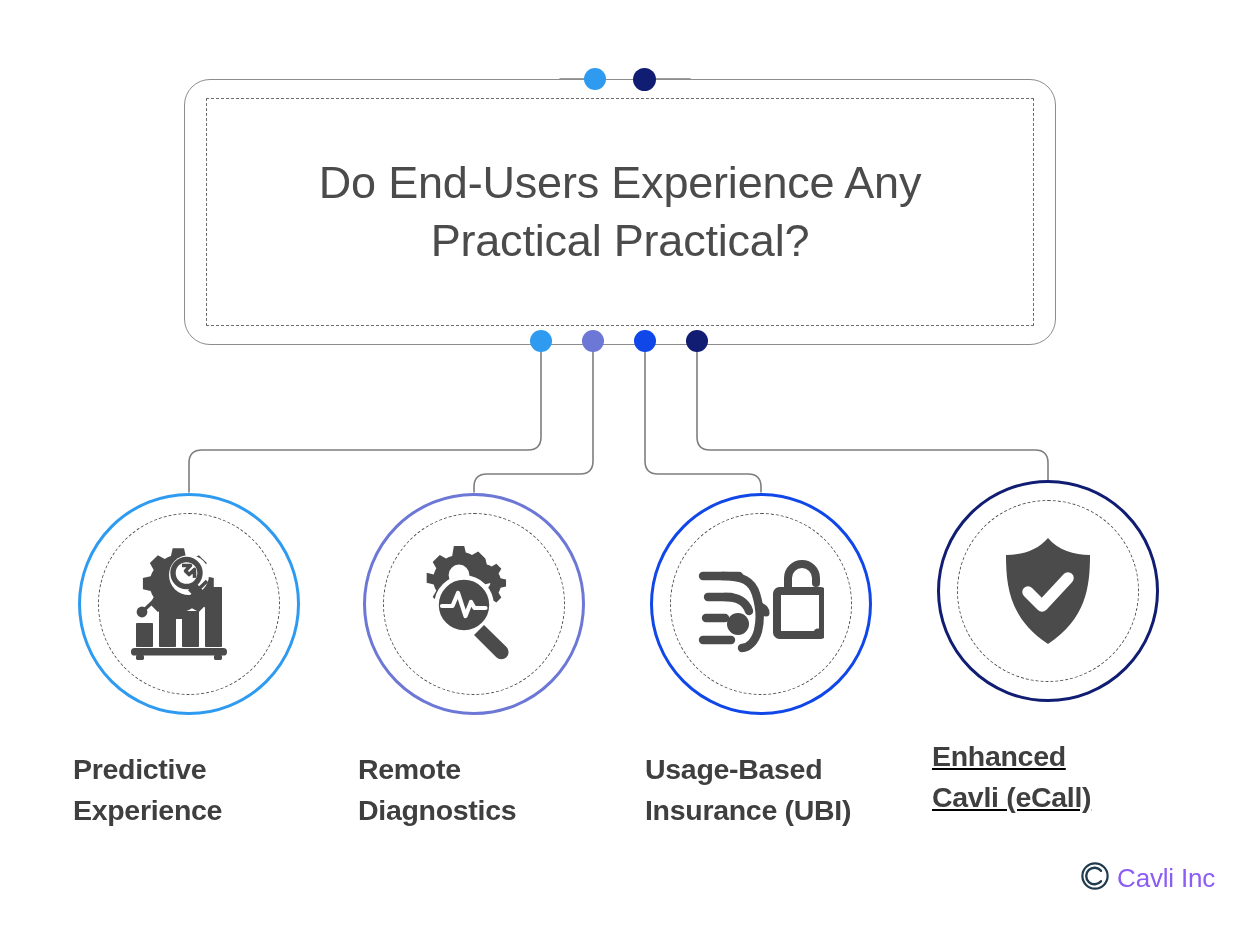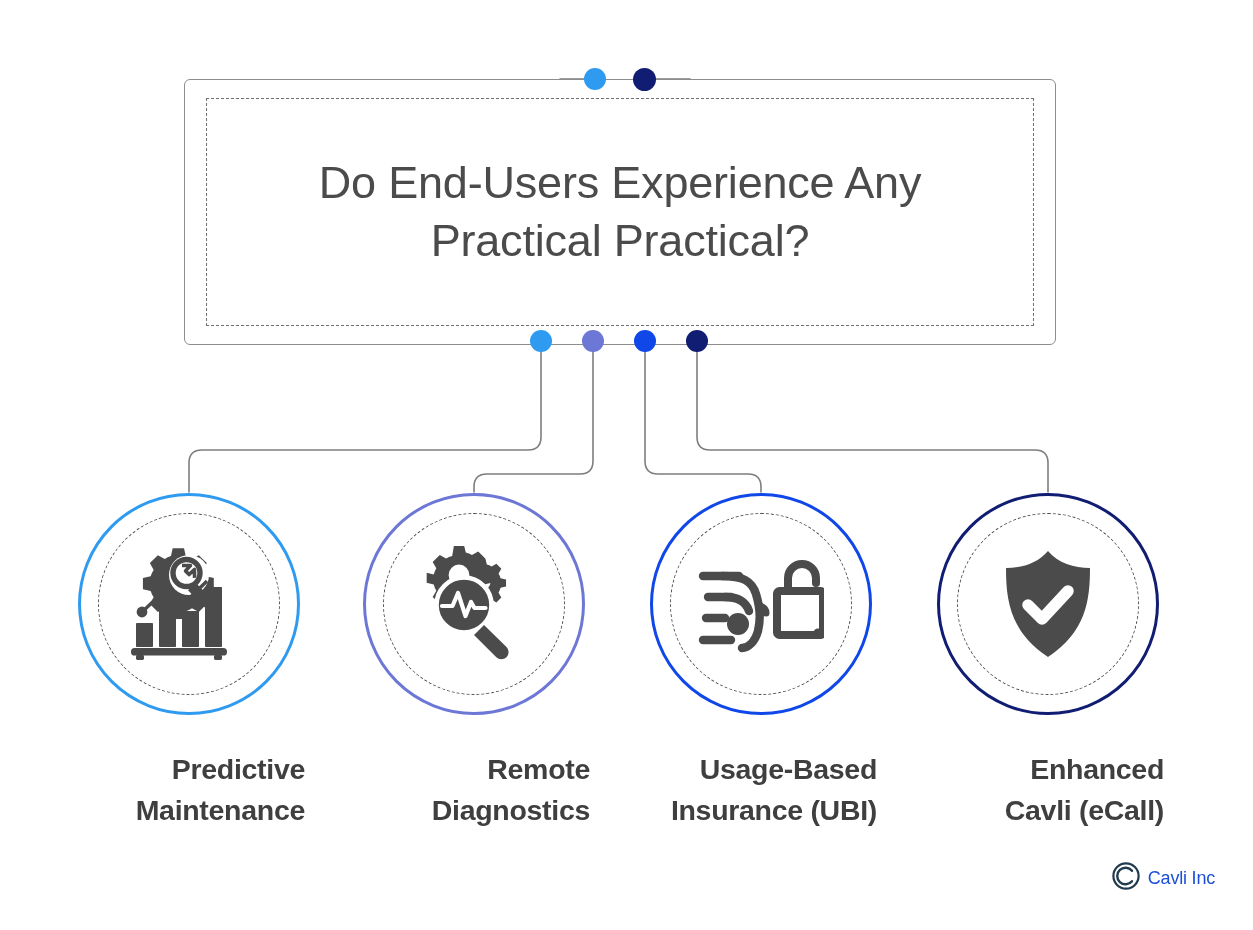--- a/index.html
+++ b/index.html
@@ -28,21 +28,21 @@
   }
 
   
   .card-outer {
     position: absolute;
     left: 184px;
     top: 79px;
     width: 872px;
     height: 266px;
     border: 1.6px solid #8d8d8d;
-    border-radius: 6px;
+    border-radius: 26px;
     box-sizing: border-box;
     background: transparent;
   }
   .card-inner {
     position: absolute;
     left: 21px;
     top: 18px;
     right: 21px;
     bottom: 18px;
     border: 1.6px dashed #6f6f6f;
@@ -66,21 +66,21 @@
   
   .dot {
     position: absolute;
     border-radius: 50%;
   }
 
   
   .node {
     position: absolute;
     width: 232px;
-    text-align: right;
+    text-align: left;
   }
   .ring {
     position: relative;
     width: 222px;
     height: 222px;
     margin: 0 auto;
     border-radius: 50%;
     box-sizing: border-box;
     background: #ffffff;
   }
@@ -117,22 +117,22 @@
   
   .brand {
     position: absolute;
     right: 38px;
     bottom: 35px;
     display: flex;
     align-items: center;
     gap: 7px;
   }
   .brand-text {
-    font-size: 18px;
-    color: #1d4ed8;
+    font-size: 26px;
+    color: #8b5cf6;
     letter-spacing: -0.2px;
   }
 </style>
 </head>
 <body>
 
 <div id="canvas">
 
   <svg id="wires" viewBox="0 0 1253 930" xmlns="http://www.w3.org/2000/svg">
     <g fill="none" stroke="#7e7e7e" stroke-width="1.6" stroke-linecap="round">
@@ -194,21 +194,21 @@
           <rect x="77" y="42" width="17" height="60" rx="0.8"></rect>
 
           <rect x="3" y="103" width="96" height="7.5" rx="3.6"></rect>
           <rect x="8" y="110" width="8" height="5" rx="1.4"></rect>
           <rect x="86" y="110" width="8" height="5" rx="1.4"></rect>
         </svg>
       </div>
     </div>
     <div class="node-label">
       <span>Predictive</span><br>
-      <span>Maintenance</span>
+      <span>Experience</span>
     </div>
   </div>
 
   <div class="node" style="left:645px; top:493px;">
     <div class="ring" style="border:3.4px solid #1047e8;">
       <div class="glyph">
         <svg width="126" height="118" viewBox="0 0 126 118" fill="none" stroke="#4b4b4b" stroke-width="8.4" stroke-linecap="round">
 
           <path d="M5 31 H41"></path>
           <path d="M10 52 H33"></path>
@@ -268,21 +268,21 @@
           <path d="M66 79 L88.5 101 a7.2 7.2 0 0 1 -10.2 10.2 L56 89 Z"></path>
         </svg>
       </div>
     </div>
     <div class="node-label">
       <span>Remote</span><br>
       <span>Diagnostics</span>
     </div>
   </div>
 
-  <div class="node" style="left:932px; top:493px;">
+  <div class="node" style="left:932px; top:480px;text-decoration:underline;">
     <div class="ring" style="border:3.4px solid #101d72;">
       <div class="glyph">
         <svg width="96" height="112" viewBox="0 0 96 112">
           <path d="M48 3 C38 15 22 20 6 20 C6 52 10 84 48 109 C86 84 90 52 90 20
                    C74 20 58 15 48 3 Z" fill="#4b4b4b"></path>
           <path d="M28 57 L42 71 L68 43" fill="none" stroke="#ffffff" stroke-width="11.5" stroke-linecap="round" stroke-linejoin="round"></path>
         </svg>
       </div>
     </div>
     <div class="node-label">

